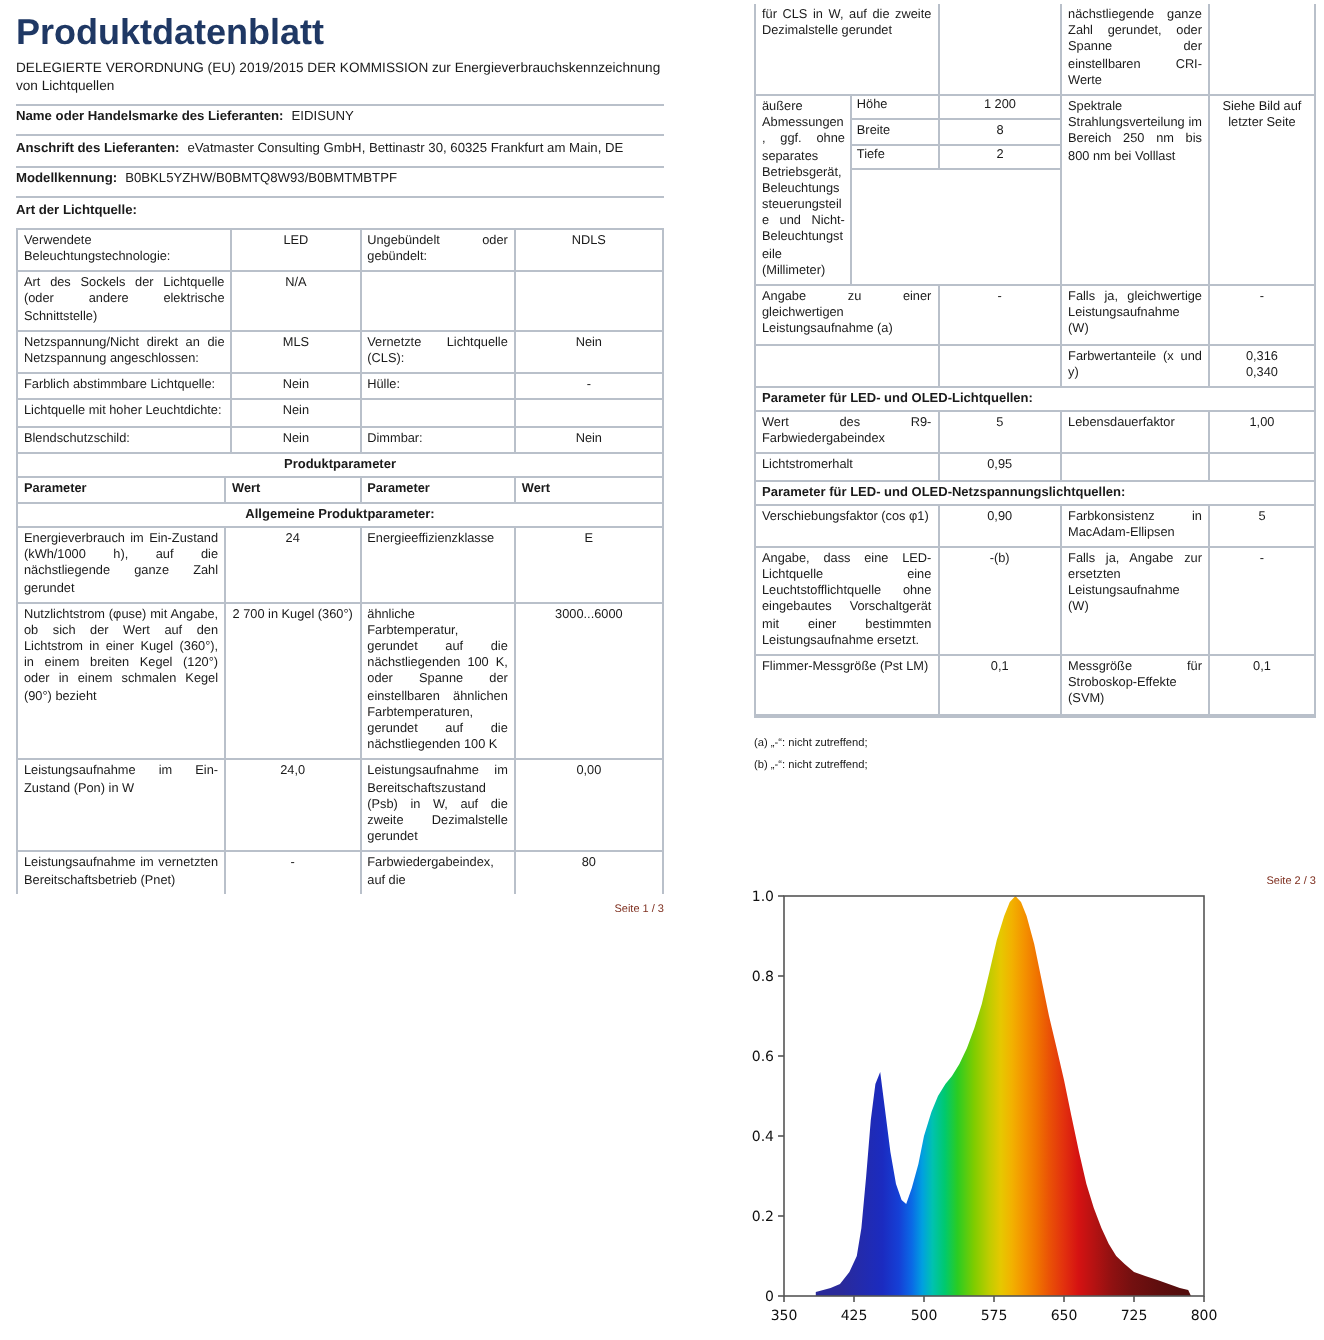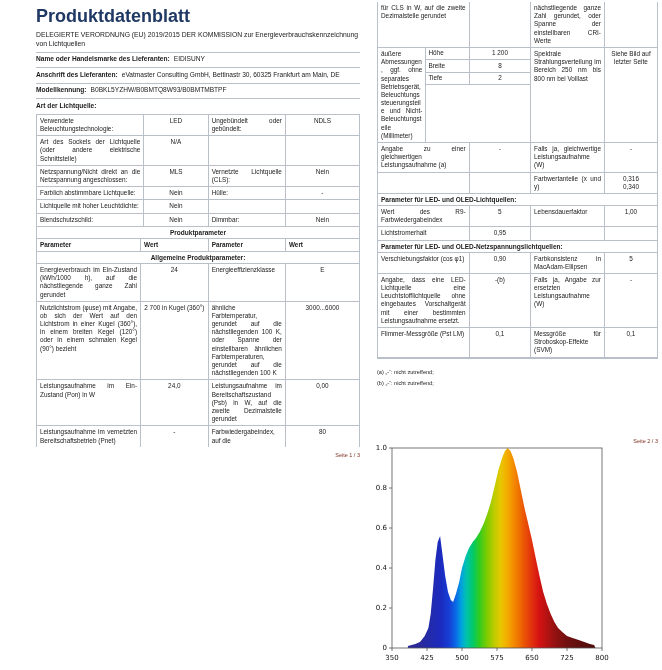--- a/index.html
+++ b/index.html
@@ -1,19 +1,19 @@
 <!DOCTYPE html>
 <html style="--bd: #b9c0ca; --navy: #1f3864; --maroon: #7f3020;"><head>
 <meta charset="utf-8">
 <style>
   :root{ --bd:#b9c0ca; --navy:#1f3864; --maroon:#7f3020; --txt:#1a1a1a; }
   html,body{margin:0;padding:0;background:#fff;width:662px;height:670px;overflow:hidden;
     font-family:"Liberation Sans",sans-serif;color:var(--txt);}
   .page{position:absolute;}
-  .p1{left:8px;top:6px;width:324px;margin-left:28px;}
+  .p1{left:8px;top:6px;width:324px;}
   .p2{left:377px;top:2px;width:281px;}
   h1.title{font-size:18px;font-weight:bold;color:var(--navy);margin:0 0 4px 0;}
   .reg{font-size:6.8px;margin:0 0 3px 0;line-height:1.3;}
   .irow{border-top:1px solid var(--bd);padding:2.5px 0 3.5px 0;font-size:6.6px;line-height:1.3;}
   .irow b{margin-right:4px;}
   .tbox{border:1px solid var(--bd);border-bottom:none;}
   .tbox2{border:1px solid var(--bd);border-top:none;}
   .trow{display:grid;border-bottom:1px solid var(--bd);}
   .t-a .trow{grid-template-columns:33% 20% 24% 23%;}
   .t-b .trow{grid-template-columns:32% 21% 24% 23%;}

